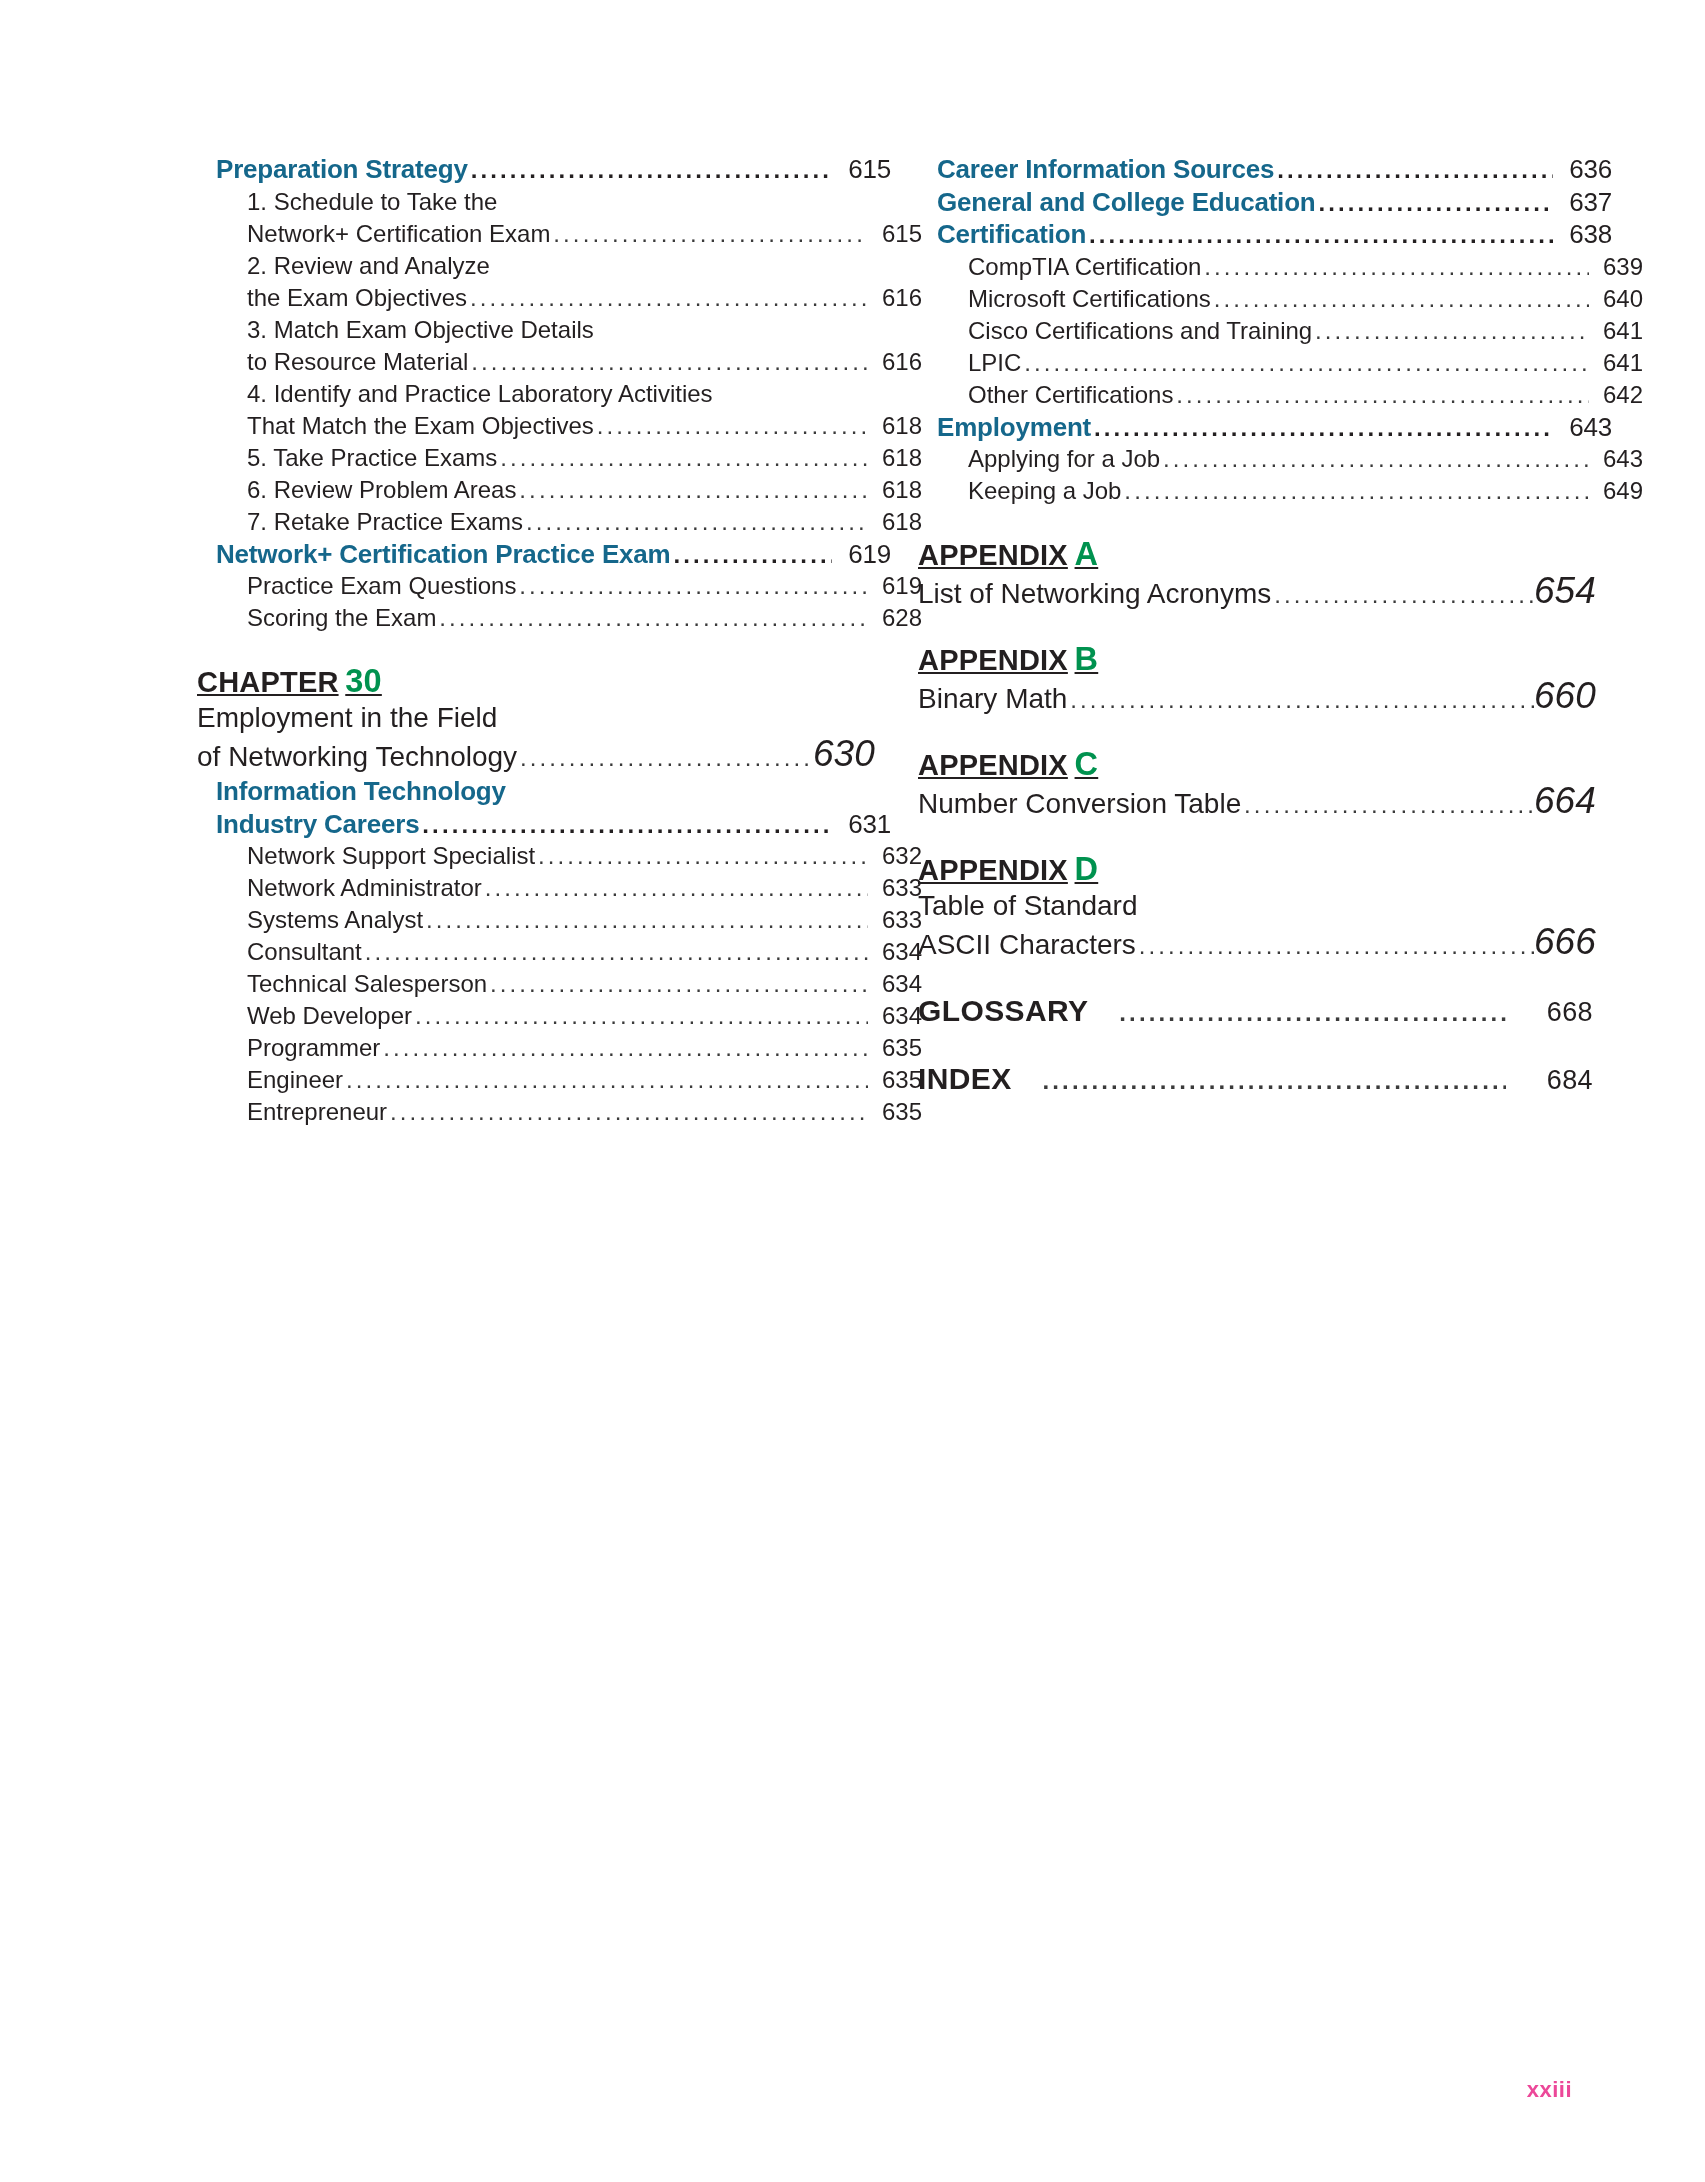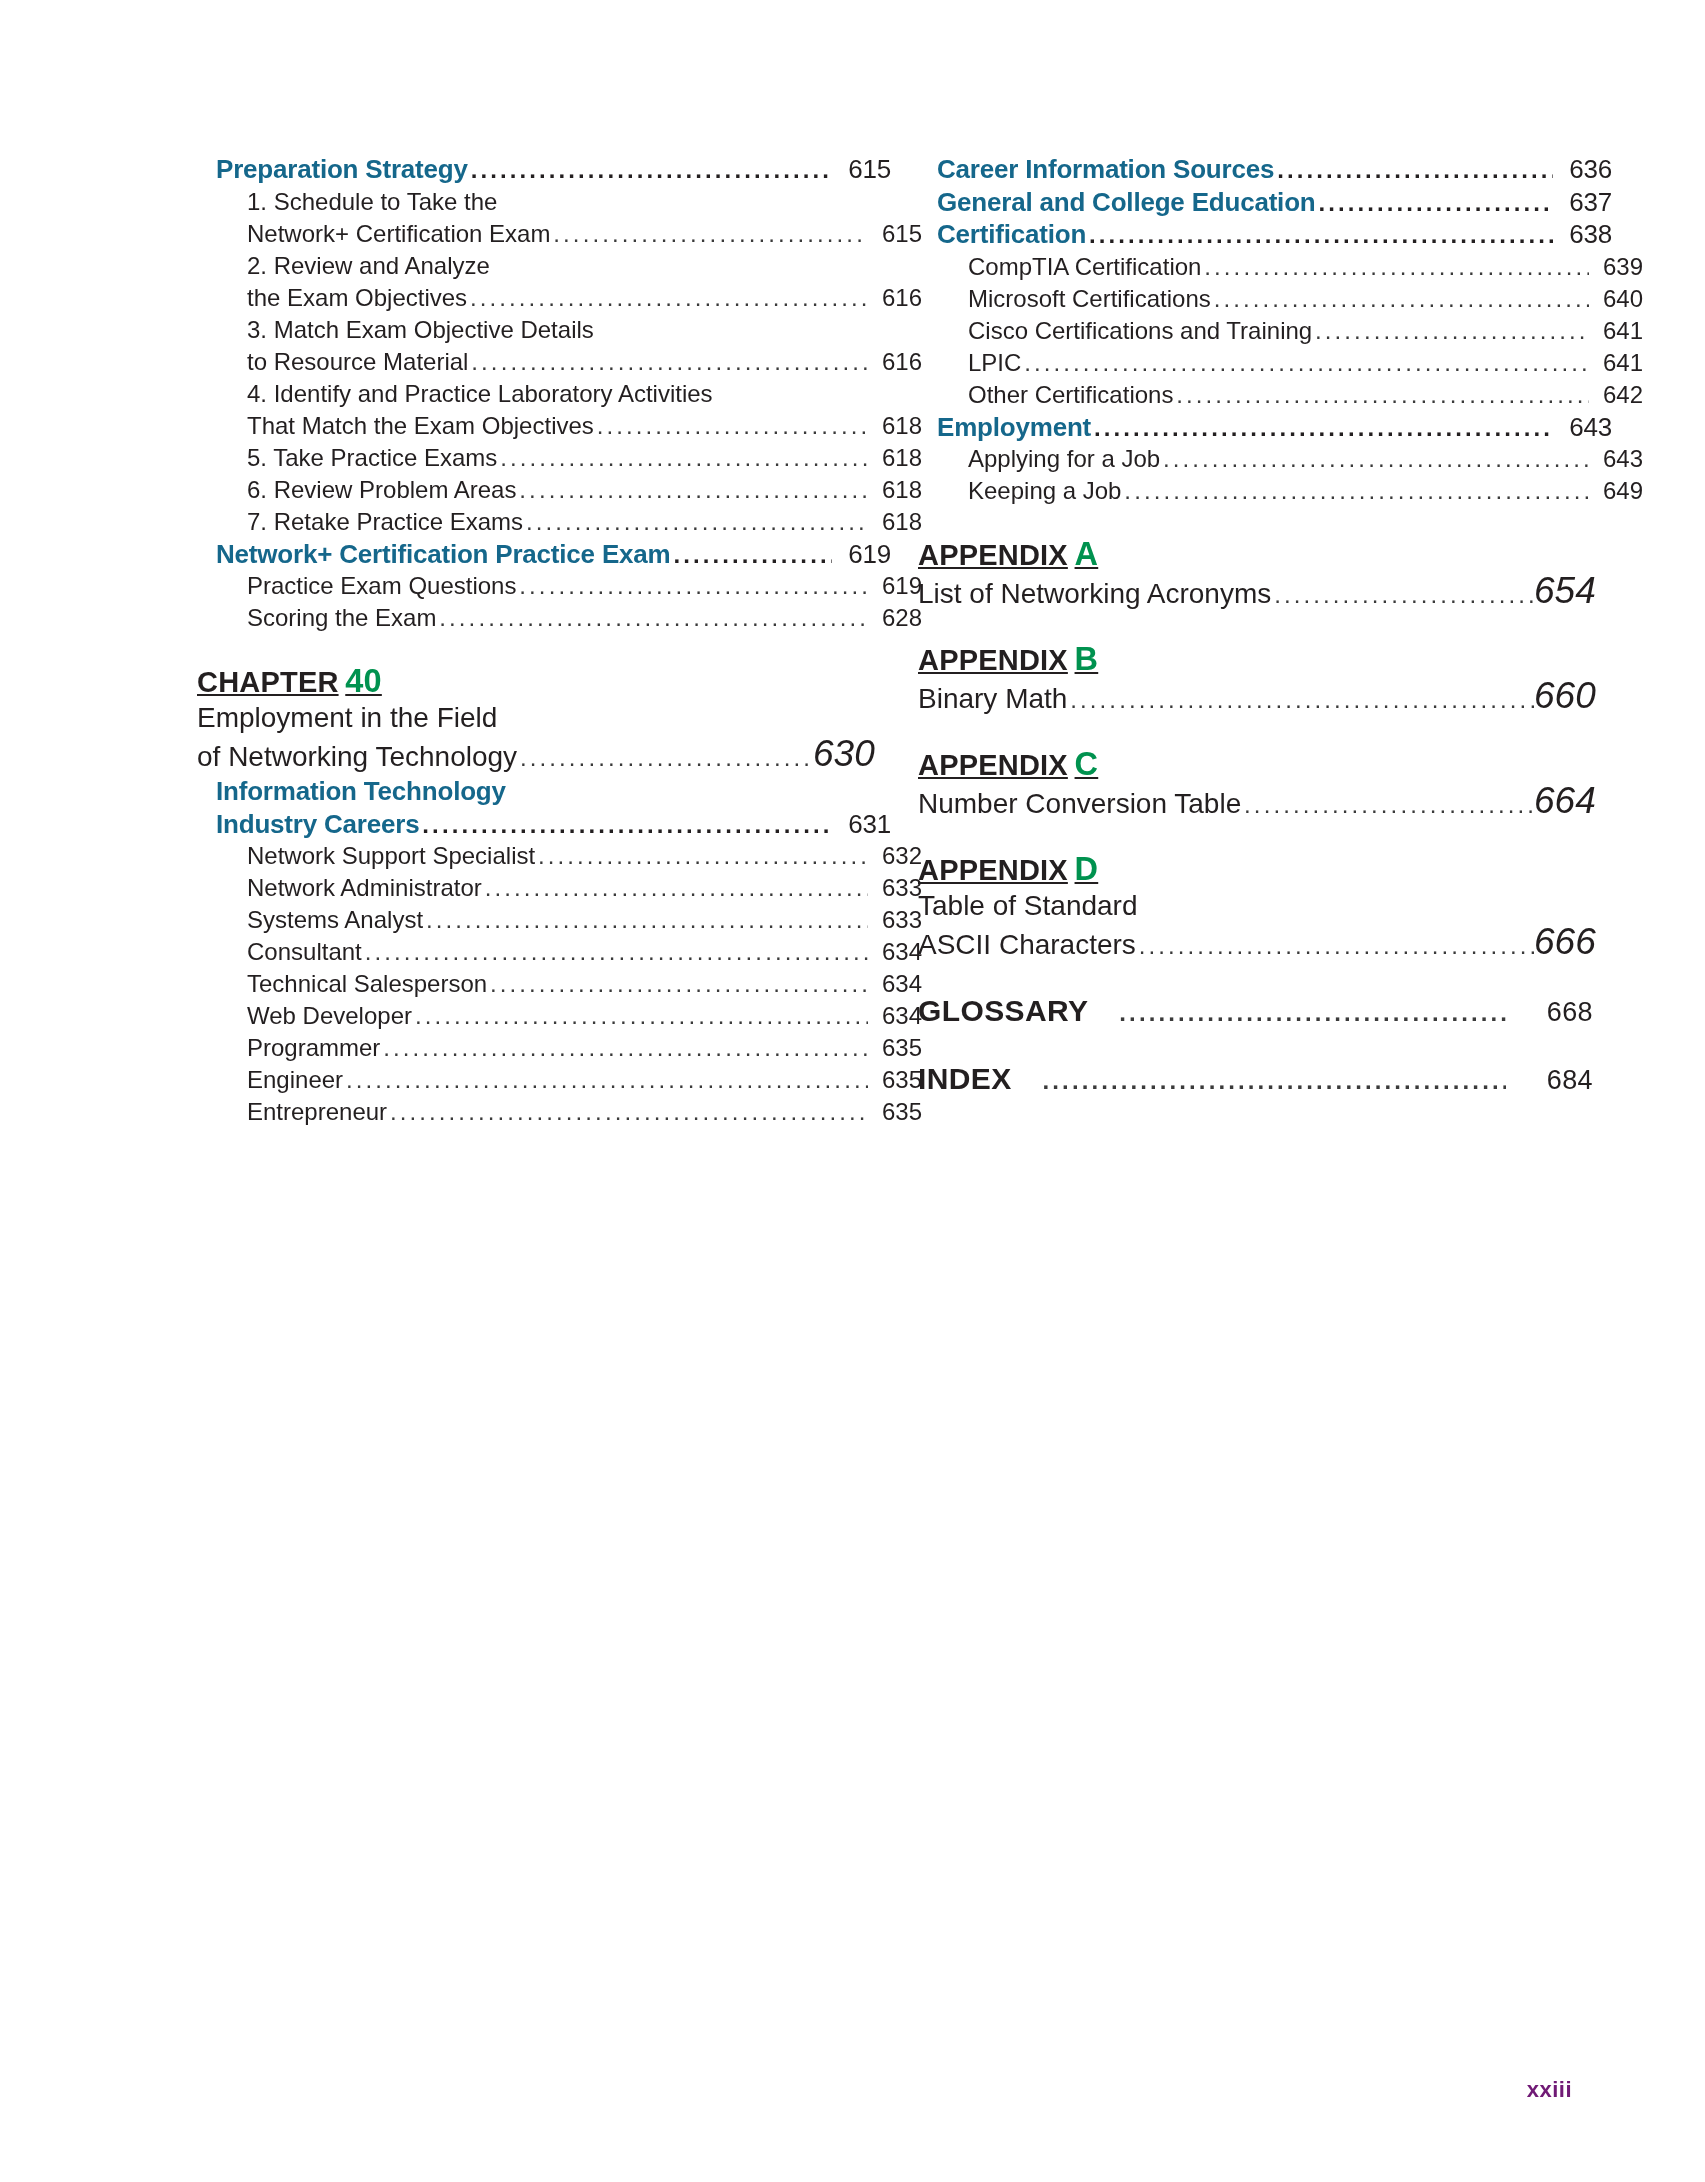--- a/index.html
+++ b/index.html
@@ -129,21 +129,21 @@
   }
   .lvl-big .pg { width: 59px; font-weight: normal; font-size: 27px; }
 
   .folio {
     position: absolute;
     right: 133px;
     top: 2077px;
     font-weight: bold;
     font-size: 22px;
     letter-spacing: 0.5px;
-    color: #701a75;
+    color: #ec4899;
   }
 </style>
 </head>
 <body>
 
 <div class="page">
   <div class="columns">
     <div class="col" id="left-col">
         <div class="row lvl-head">
           <span class="txt">Preparation Strategy</span>
@@ -213,21 +213,21 @@
         <div class="row lvl-sub">
           <span class="txt">Practice Exam Questions</span>
           <span class="lead">........................................................................................................................</span>
           <span class="pg">619</span>
         </div>
         <div class="row lvl-sub">
           <span class="txt">Scoring the Exam</span>
           <span class="lead">........................................................................................................................</span>
           <span class="pg">628</span>
         </div>
-        <div class="banner"><span>CHAPTER</span><span class="num">40</span></div>
+        <div class="banner"><span>CHAPTER</span><span class="num">30</span></div>
         <div class="row lvl-title nolead">
           <span class="txt">Employment in the Field</span>
           <span class="lead">........................................................................................................................</span>
           <span class="pg"></span>
         </div>
         <div class="row lvl-title">
           <span class="txt">of Networking Technology</span>
           <span class="lead">........................................................................................................................</span>
           <span class="pg">630</span>
         </div>

